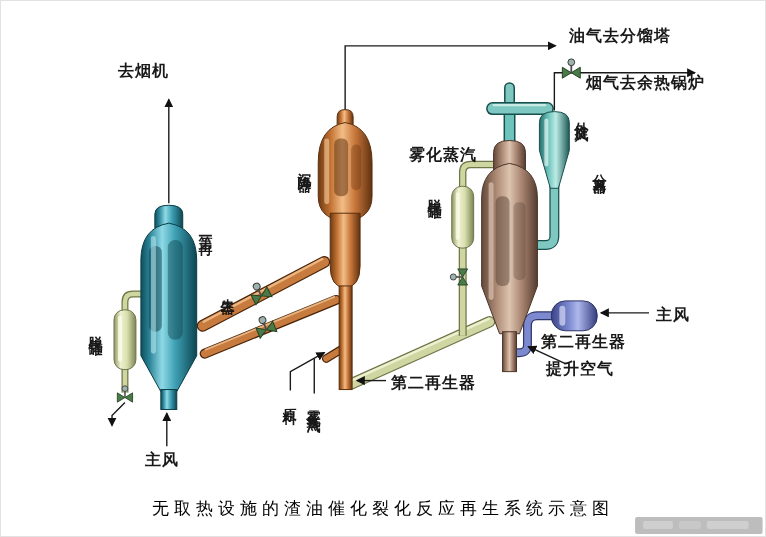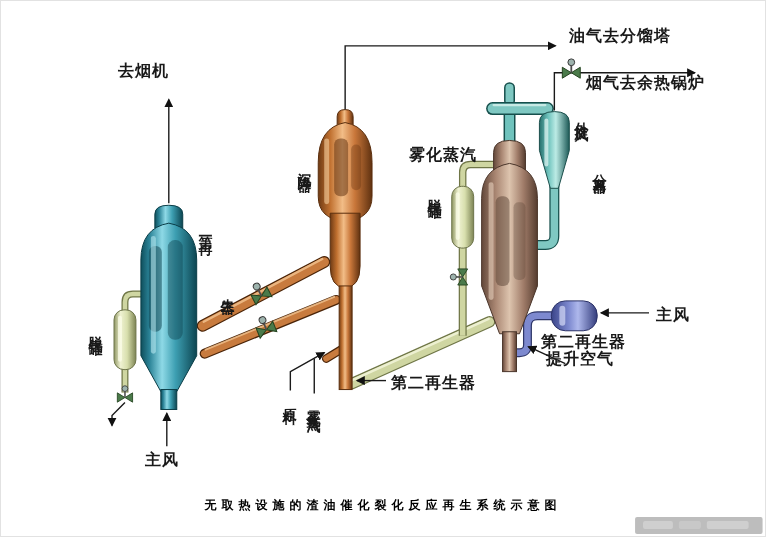--- a/index.html
+++ b/index.html
@@ -13,21 +13,21 @@
   .hlabel {
     position:absolute; font-size:16px; font-weight:700; color:#191919;
     white-space:nowrap; letter-spacing:1px; line-height:1;
   }
   .vlabel {
     position:absolute; writing-mode:vertical-rl; text-orientation:upright;
     font-size:14px; font-weight:700; color:#191919; letter-spacing:3px; line-height:1;
   }
   .caption {
     position:absolute; left:50%; top:496px; transform:translateX(-50%);
-    font-size:12px; font-weight:700; color:#000; letter-spacing:5px; white-space:nowrap;
+    font-size:17px; font-weight:400; color:#000; letter-spacing:5px; white-space:nowrap;
   }
 </style>
 </head>
 <body>
 
 <div class="stage">
 
   <svg class="canvas" viewBox="0 0 766 537" xmlns="http://www.w3.org/2000/svg">
     <defs>
       <linearGradient id="gTeal" x1="0" y1="0" x2="1" y2="0">
@@ -218,16 +218,16 @@
   <div class="vlabel" style="left:306px; top:398px">雾化蒸汽</div>
   <div class="hlabel" style="left:390px; top:374px">第二再生器</div>
   <div class="hlabel" style="left:408px; top:146px">雾化蒸汽</div>
   <div class="vlabel" style="left:427px; top:187px">脱气罐</div>
   <div class="vlabel" style="left:574px; top:110px">外旋风</div>
   <div class="vlabel" style="left:592px; top:162px">分离器</div>
   <div class="hlabel" style="left:568px; top:27px">油气去分馏塔</div>
   <div class="hlabel" style="left:585px; top:74px">烟气去余热锅炉</div>
   <div class="hlabel" style="left:540px; top:333px">第二再生器</div>
   <div class="hlabel" style="left:655px; top:306px">主风</div>
-  <div class="hlabel" style="left:545px; top:350px">提升空气</div>
+  <div class="hlabel" style="left:545px; top:360px">提升空气</div>
 
   <div class="caption">无取热设施的渣油催化裂化反应再生系统示意图</div>
 </div>
 
 </body></html>

